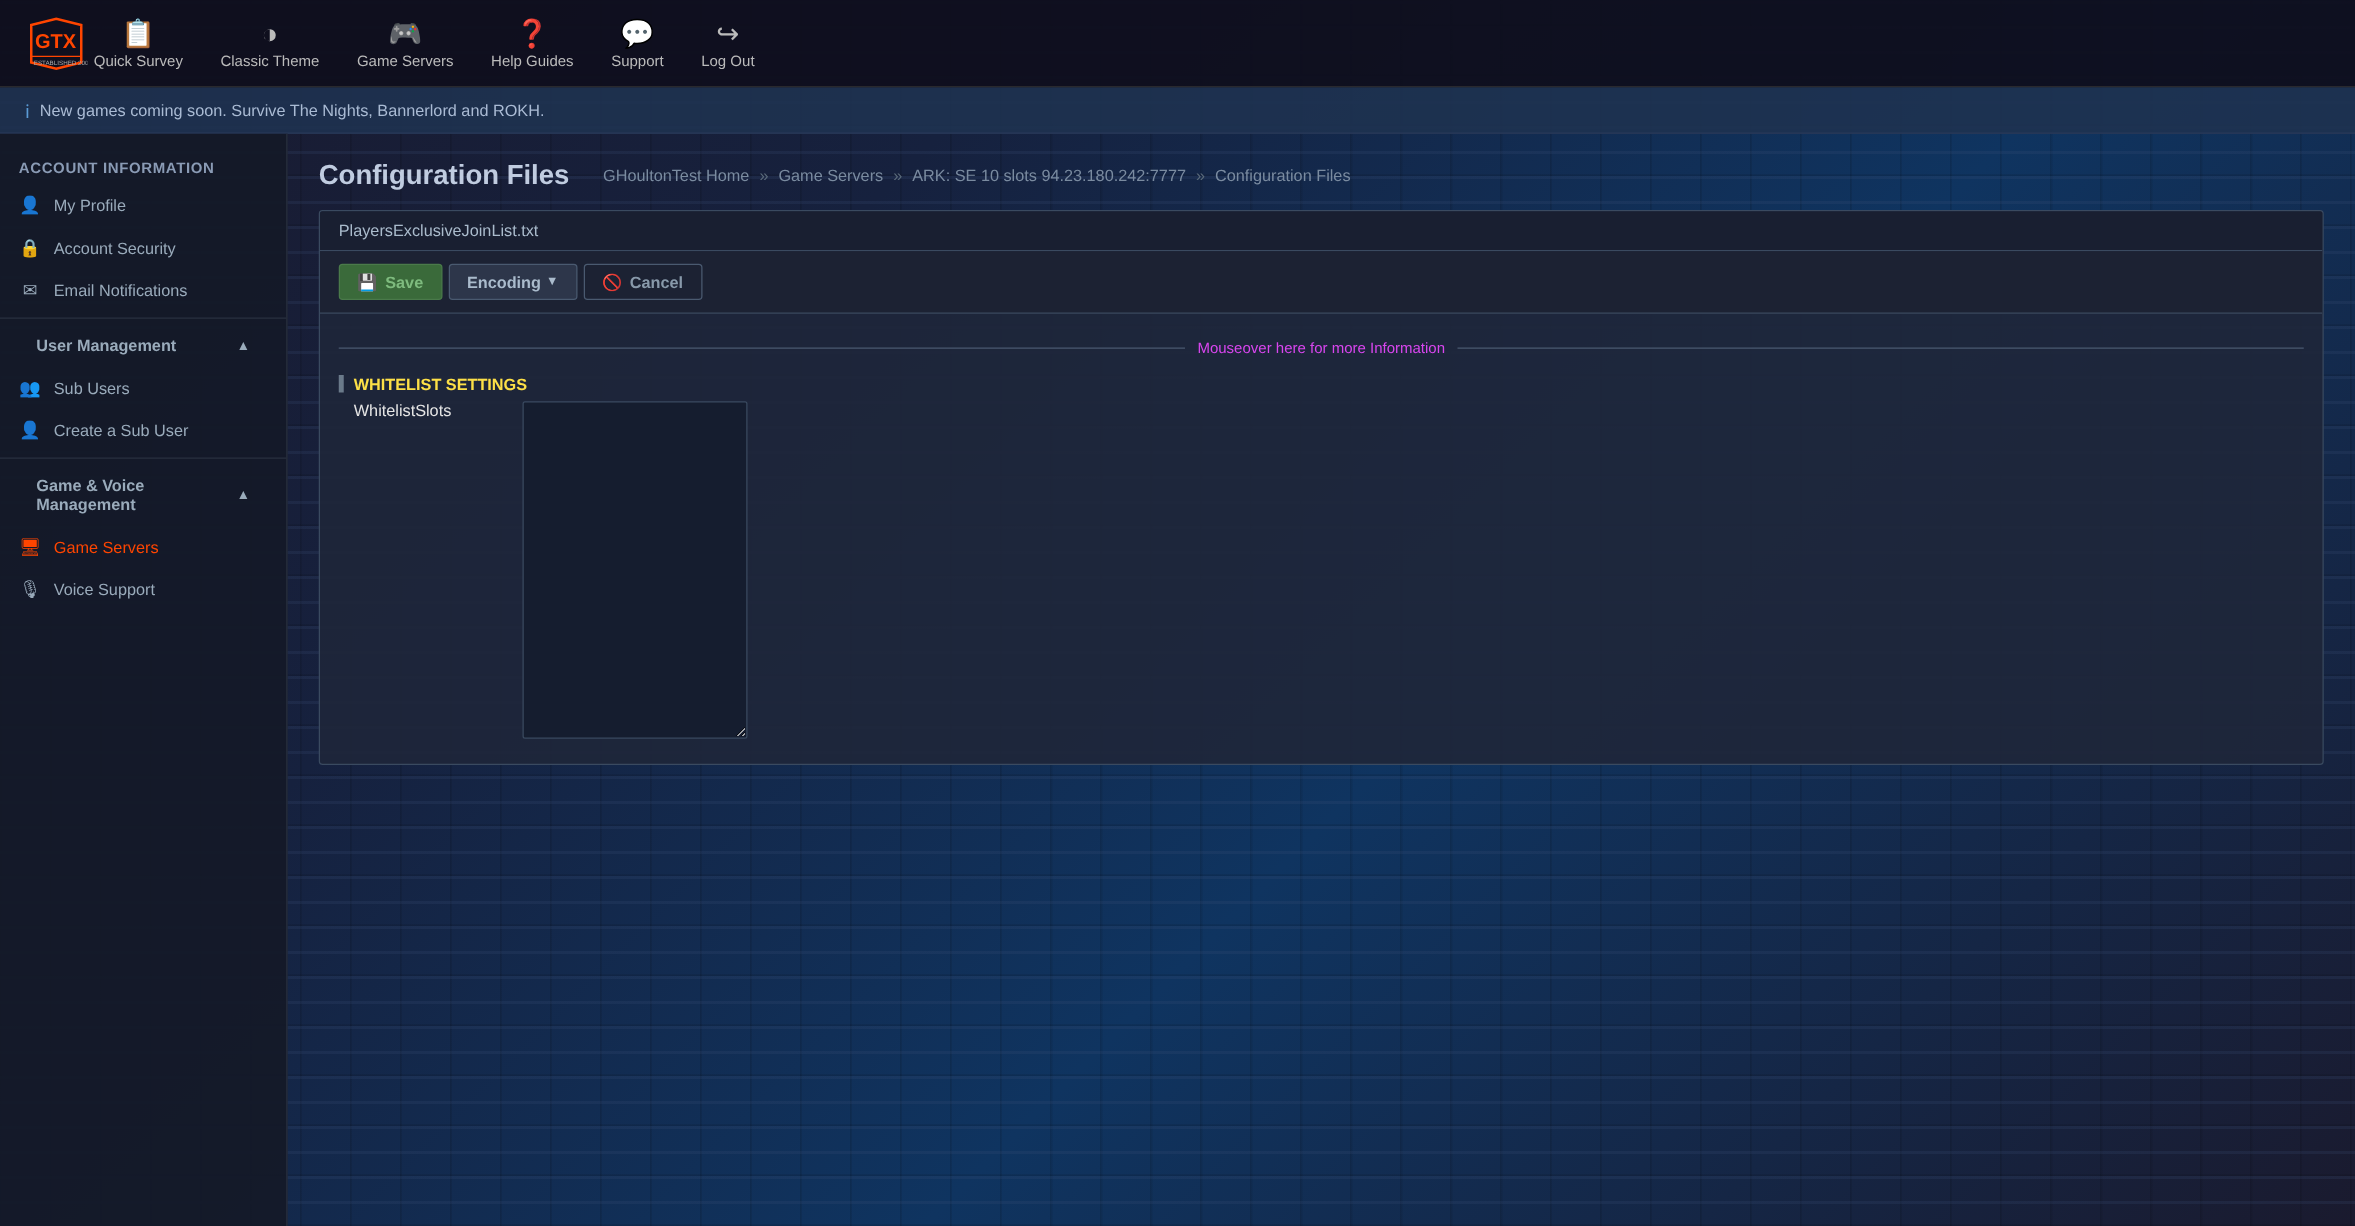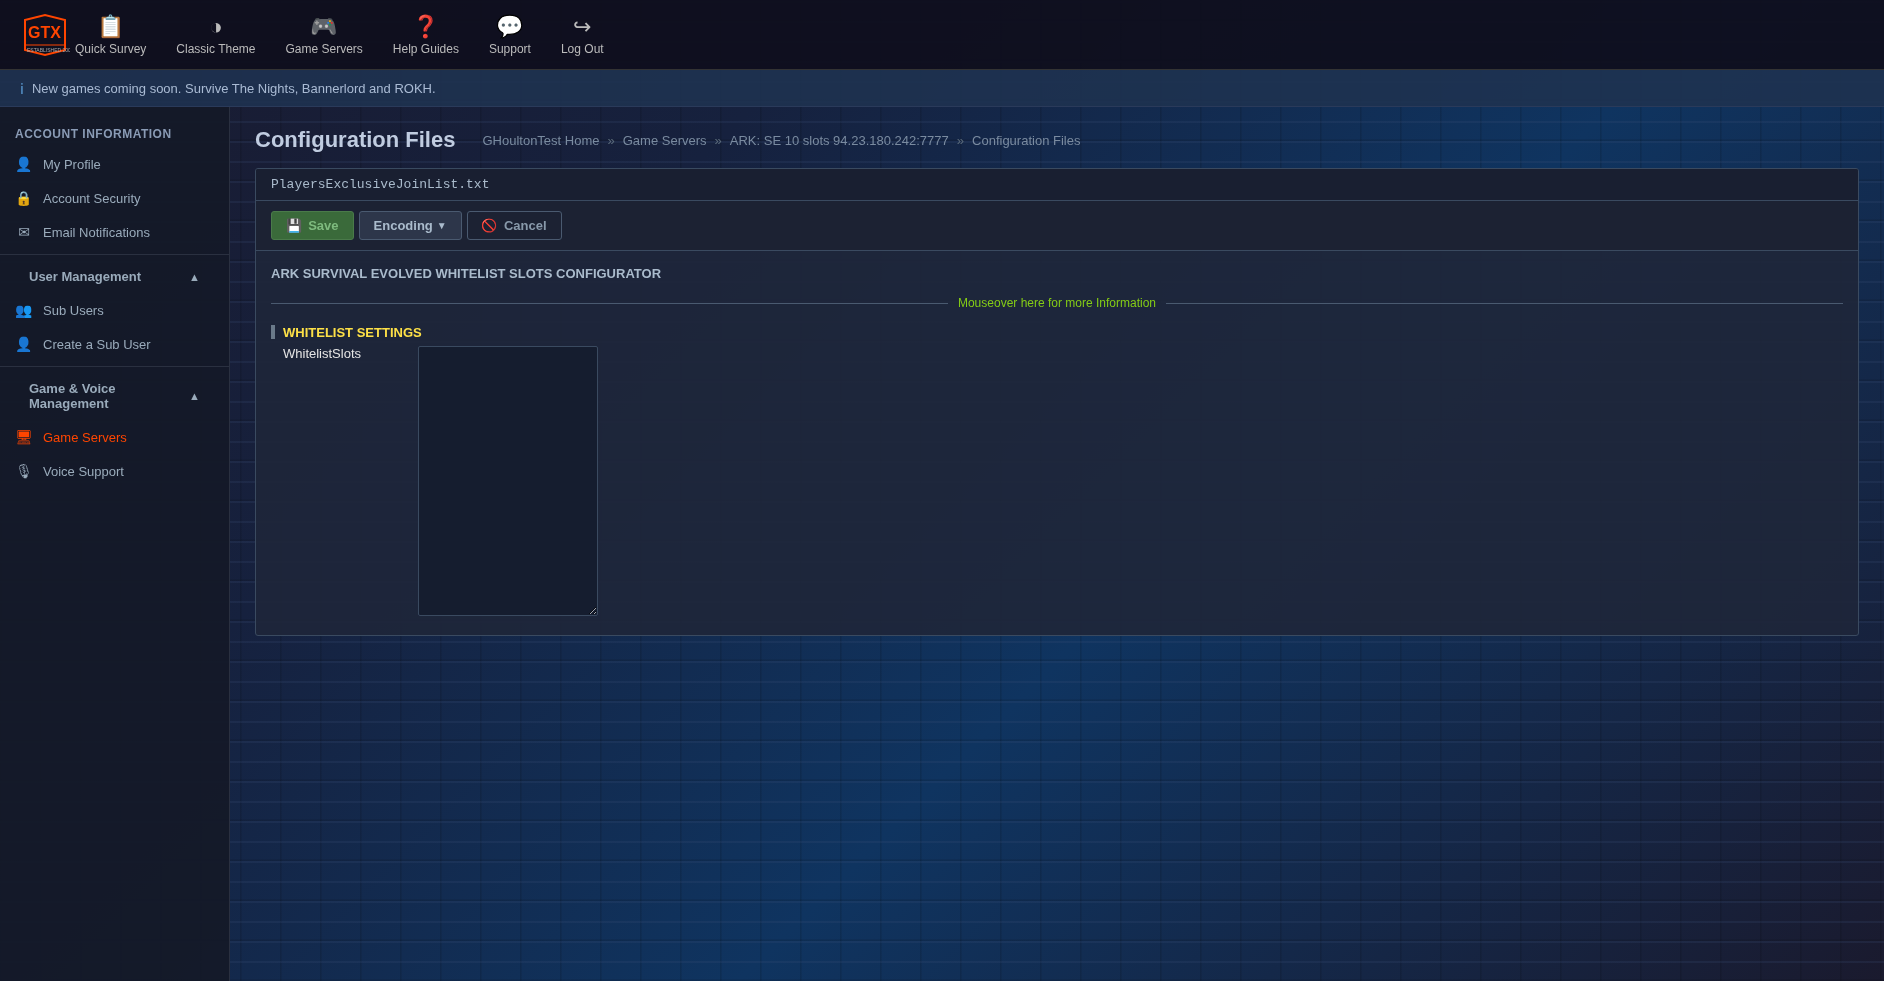--- a/index.html
+++ b/index.html
@@ -226,21 +226,20 @@
       border-radius: 3px;
       overflow: hidden;
     }
 
     .config-tab-bar {
       background: rgba(25, 32, 50, 0.95);
       border-bottom: 1px solid #3a4a60;
       padding: 8px 15px;
       font-size: 13px;
       color: #aabbcc;
-      font-family: Liberation Mono, monospace;
     }
 
     .config-toolbar {
       display: flex;
       align-items: center;
       padding: 10px 15px;
       background: rgba(28, 35, 52, 0.95);
       border-bottom: 1px solid #3a4a60;
       gap: 5px;
     }
@@ -298,21 +297,21 @@
     }
 
     .mouseover-line {
       flex: 1;
       height: 1px;
       background: #4a5a70;
     }
 
     .mouseover-text {
       font-size: 12px;
-      color: #84cc16;
+      color: #d946ef;
       padding: 0 10px;
       white-space: nowrap;
     }
 
     .settings-section {
       display: flex;
       flex-direction: column;
       gap: 6px;
     }
 
@@ -501,21 +500,20 @@
             <span class="dropdown-arrow">▼</span>
           </button>
           <button class="toolbar-btn btn-cancel">
             <span class="cancel-icon">🚫</span>
             <span>Cancel</span>
           </button>
         </div>
 
         <div class="config-content">
 
-          <div class="file-header-text">ARK SURVIVAL EVOLVED WHITELIST SLOTS CONFIGURATOR</div>
 
           <div class="mouseover-bar">
             <div class="mouseover-line"></div>
             <span class="mouseover-text">Mouseover here for more Information</span>
             <div class="mouseover-line"></div>
           </div>
 
           <div class="settings-section">
             <div class="settings-header">
               <span class="settings-header-bar"></span>

